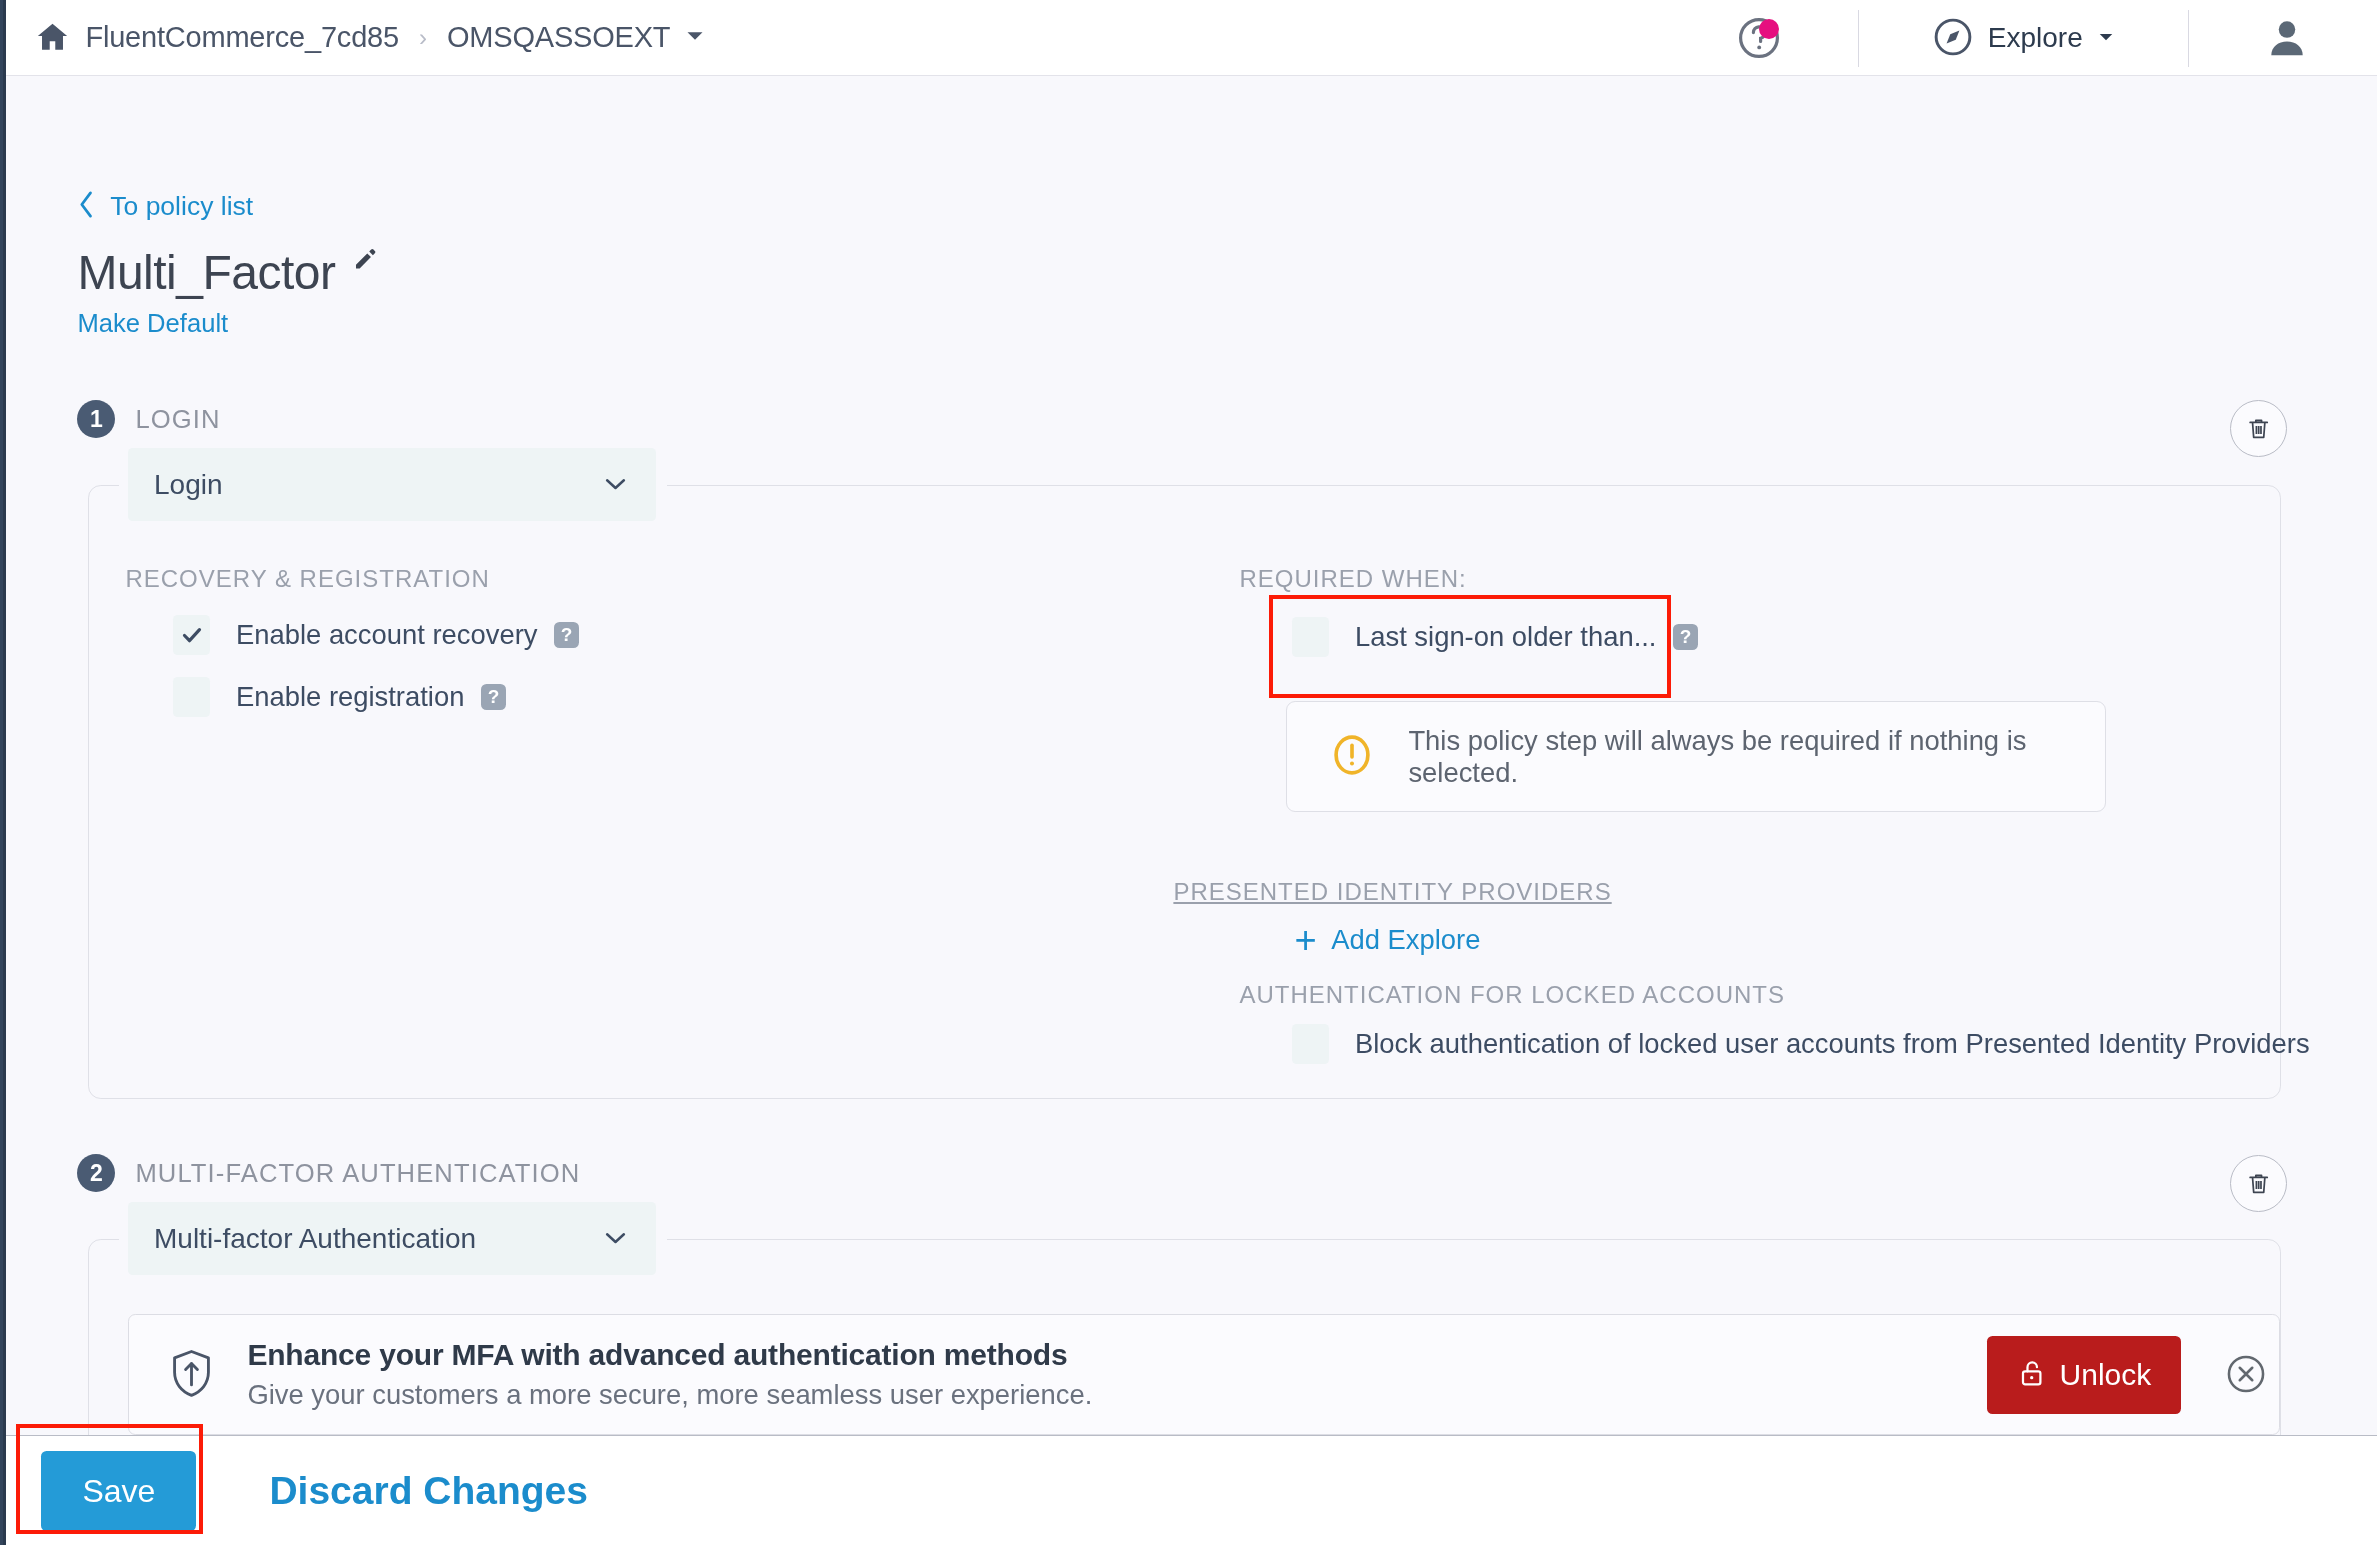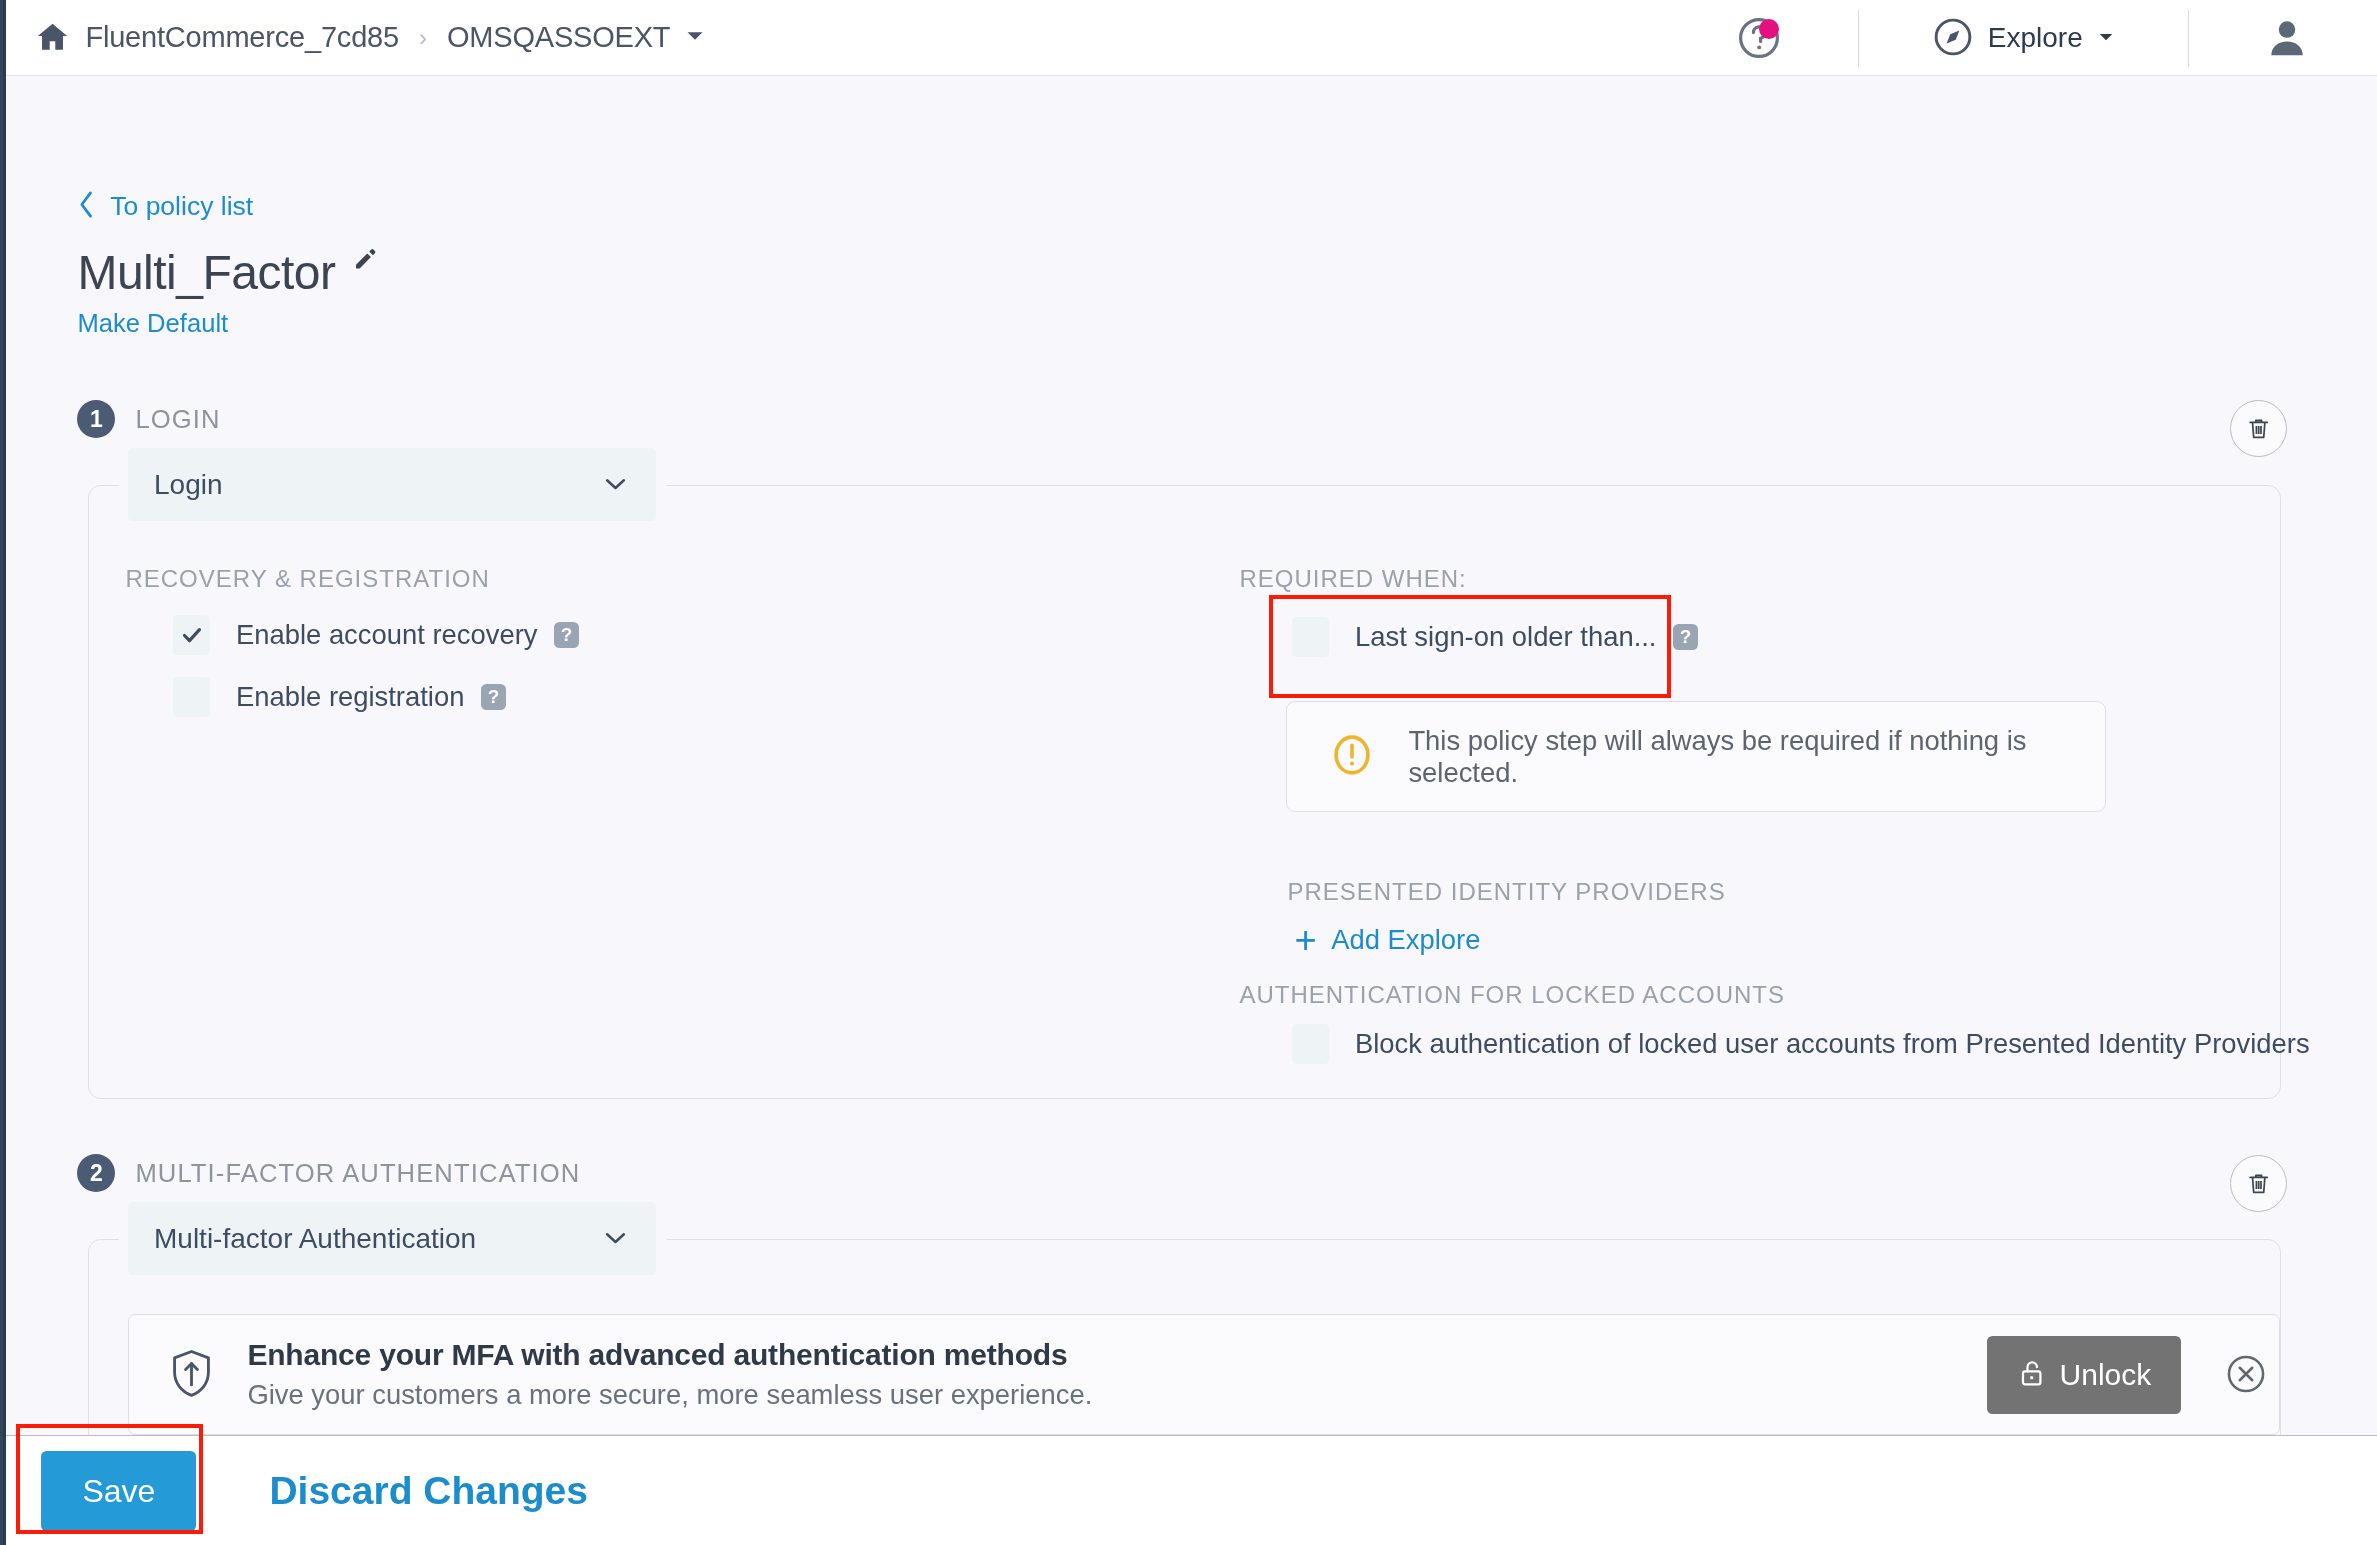--- a/index.html
+++ b/index.html
@@ -110,21 +110,21 @@
 
   
   .promo {
     position:absolute; border:1.8px solid #dcdde4; border-radius:7.3px; background:#fbfbfe;
     display:flex; align-items:center; padding:0 38px;
   }
   .promo .shield { margin-right:31px; flex:0 0 auto; }
   .promo .ptitle { font-size:30px; color:#2f3a49; font-weight:700; letter-spacing:-0.2px; }
   .promo .psub { font-size:27.4px; color:#6a717e; margin-top:7.3px; }
   .unlock-btn {
-    position:absolute; background:#737373; color:#fff; border:none; border-radius:5.5px;
+    position:absolute; background:#b91c1c; color:#fff; border:none; border-radius:5.5px;
     display:flex; align-items:center; justify-content:center; gap:14.6px; cursor:pointer;
   }
   .unlock-btn .ulabel { font-size:30px; color:#fff; }
   .promo-close { position:absolute; width:44px; height:44px; cursor:pointer; }
 
   
   .faded { position:absolute; opacity:0.22; }
   .faded2 { position:absolute; opacity:0.13; }
 
   .radio-row { position:absolute; display:flex; align-items:center; gap:31px; }
@@ -280,21 +280,21 @@
       <span>
         <svg width="46" height="46" viewBox="0 0 24 24" fill="none" stroke="#f0b429" stroke-width="1.9">
           <ellipse cx="12" cy="12" rx="8.3" ry="9.3"></ellipse>
           <path d="M12 7v6" stroke-linecap="round"></path>
           <circle cx="12" cy="16.4" r="1.05" fill="#f0b429" stroke="none"></circle>
         </svg>
       </span>
       <span class="msg">This policy step will always be required if nothing is selected.</span>
     </div>
 
-    <div class="sublabel" style="left:1281px; top:802px;">PRESENTED IDENTITY PROVIDERS</div>
+    <div class="sublabel" style="left:1167px; top:802px;text-decoration:underline;">PRESENTED IDENTITY PROVIDERS</div>
 
     <div class="addprov" style="left:1288px; top:845px;">
       <span class="plus">+</span>
       <span class="txt">Add Explore</span>
     </div>
 
     <div class="sublabel" style="left:1233px; top:905px;">AUTHENTICATION FOR LOCKED ACCOUNTS</div>
 
     <div class="cbrow" style="left:1286px; top:948px;">
       <span class="cbox"></span>

